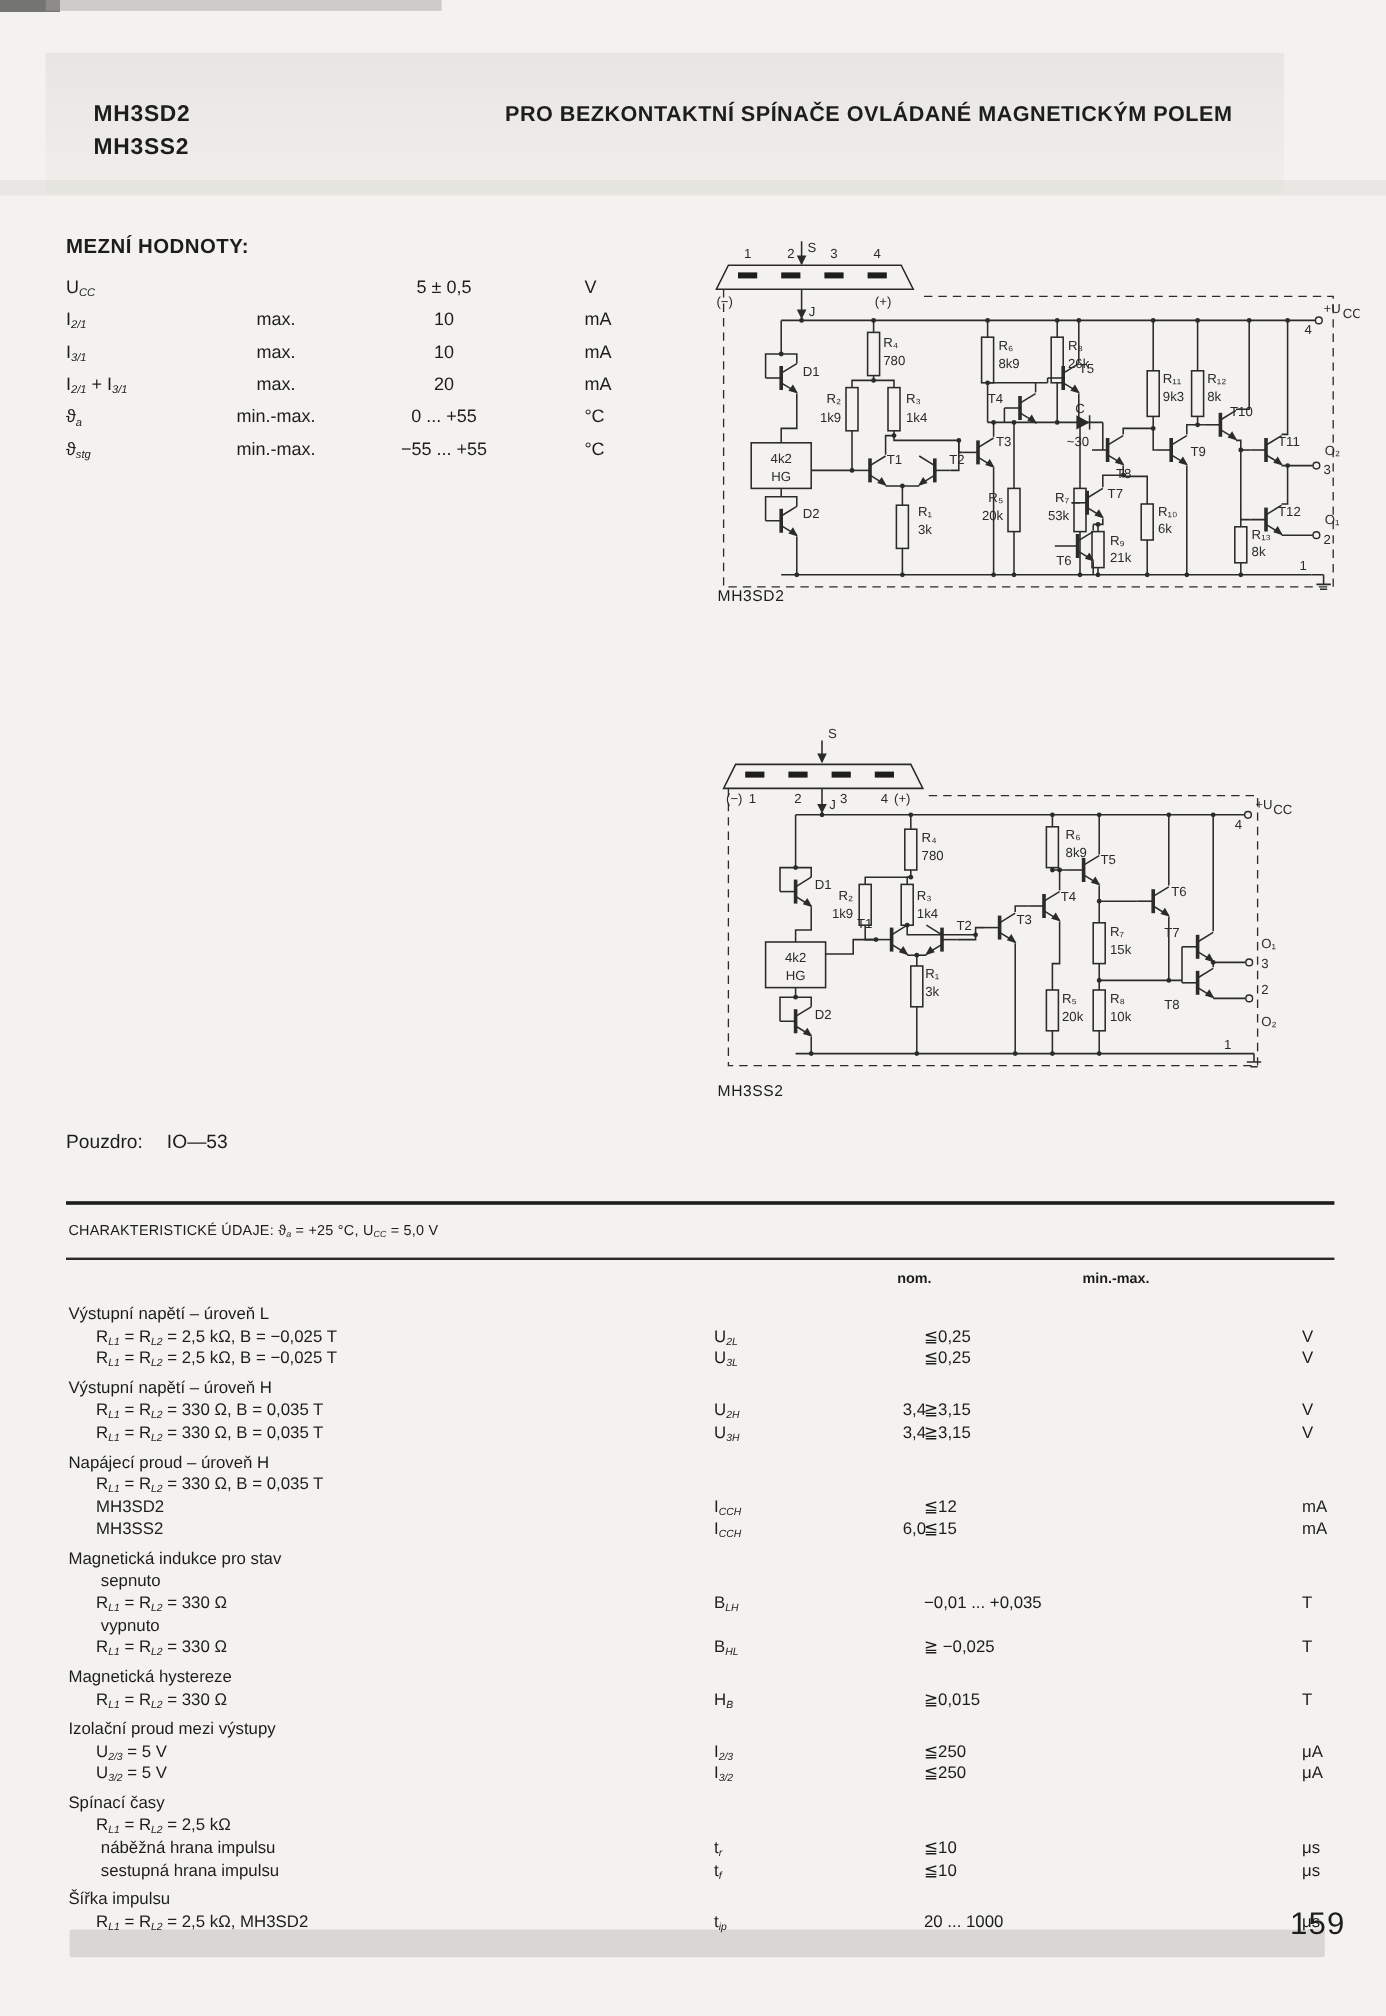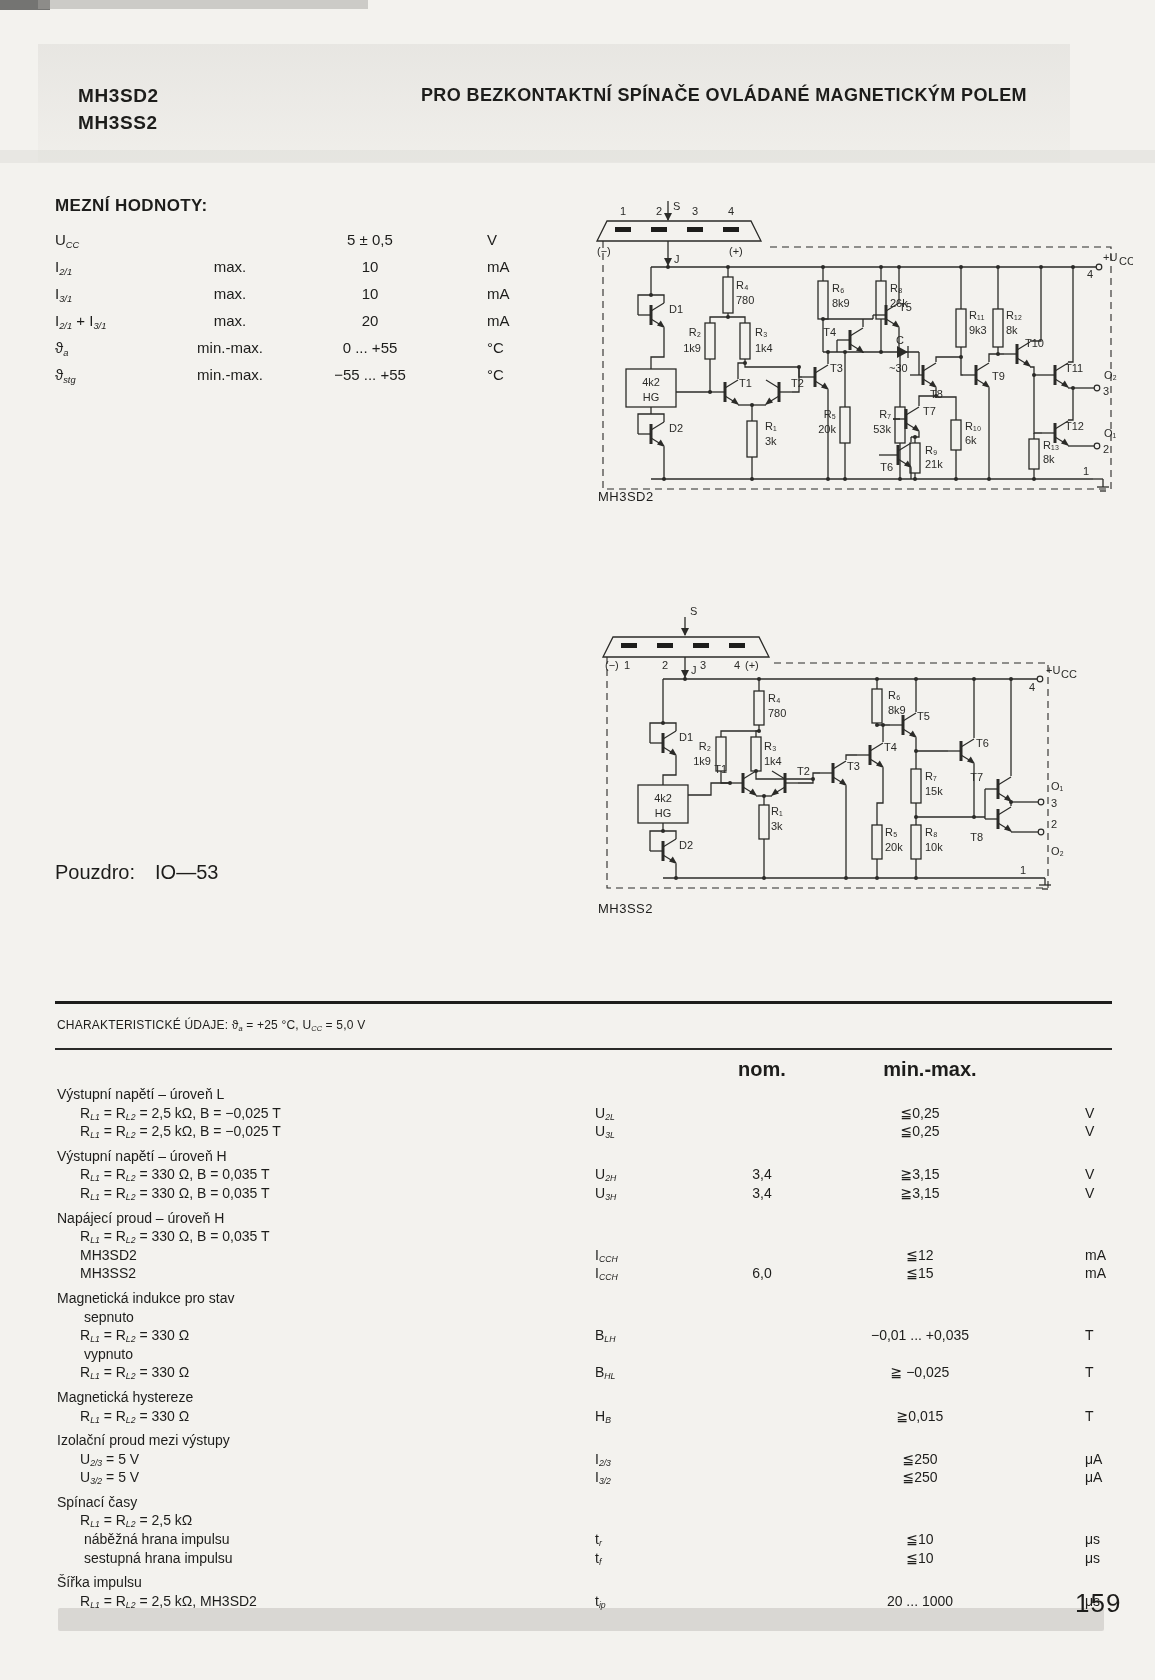--- a/index.html
+++ b/index.html
@@ -35,38 +35,38 @@
   svg text{font-family:"Liberation Sans","DejaVu Sans",sans-serif;font-size:11px;fill:#2b2b28}
   .w{stroke:#2b2b28;stroke-width:1.3;fill:none}
   .db{stroke:#2b2b28;stroke-width:1.1;fill:none;stroke-dasharray:7 5}
   .rr{fill:none;stroke:#2b2b28;stroke-width:1.3}
   .pad{fill:#1d1d1b}
   .pin{fill:#f3f2ee;stroke:#2b2b28;stroke-width:1.2}
   .d{fill:#2b2b28;stroke:none}
   .ah{fill:#2b2b28;stroke:none}
   #cap1{left:598px;top:489px;font-size:13px;letter-spacing:.5px}
   #cap2{left:598px;top:901px;font-size:13px;letter-spacing:.5px}
-  #pouzdro{left:55px;top:861px;font-size:20px}
+  #pouzdro{left:55px;top:944px;font-size:16px}
   #pouzdro .val{margin-left:20px}
   
   #rule-thick{left:55px;top:1001px;width:1057px;height:3px;background:#1d1d1b}
   #char-heading{left:57px;top:1018px;font-size:12px;letter-spacing:.2px}
   #rule-thin{left:55px;top:1048px;width:1057px;height:2px;background:#2a2a28}
-  .colh{position:absolute;top:1058px;font-weight:bold;font-size:20px}
+  .colh{position:absolute;top:1058px;font-weight:bold;font-size:12px}
   #colh-nom{left:702px;width:120px;text-align:center}
   #colh-minmax{left:830px;width:200px;text-align:center}
   #char-rows{left:57px;top:1080px;width:1062px;font-size:14px}
   .chrow{position:relative;height:18.6px;white-space:nowrap}
   .chrow.section{margin-top:6px}
   .ch-left{position:absolute;left:0;white-space:nowrap}
   .chrow.c1 .ch-left{left:23px}
   .chrow.c2 .ch-left{left:27px}
   .ch-sym{position:absolute;left:538px}
   .ch-nom{position:absolute;left:645px;width:120px;text-align:center}
-  .ch-minmax{position:absolute;left:713px;width:300px;text-align:center}
+  .ch-minmax{position:absolute;left:713px;width:300px;text-align:left}
   .ch-unit{position:absolute;left:1028px}
   #page-number{left:1075px;top:1588px;font-size:26px;letter-spacing:1px}
 </style>
 </head>
 <body>
 
 <div class="band" id="band-corner"></div>
 <div class="band" id="band-top"></div>
 <div class="band" id="band-header"></div>
 <div class="band" id="band-mid"></div>

